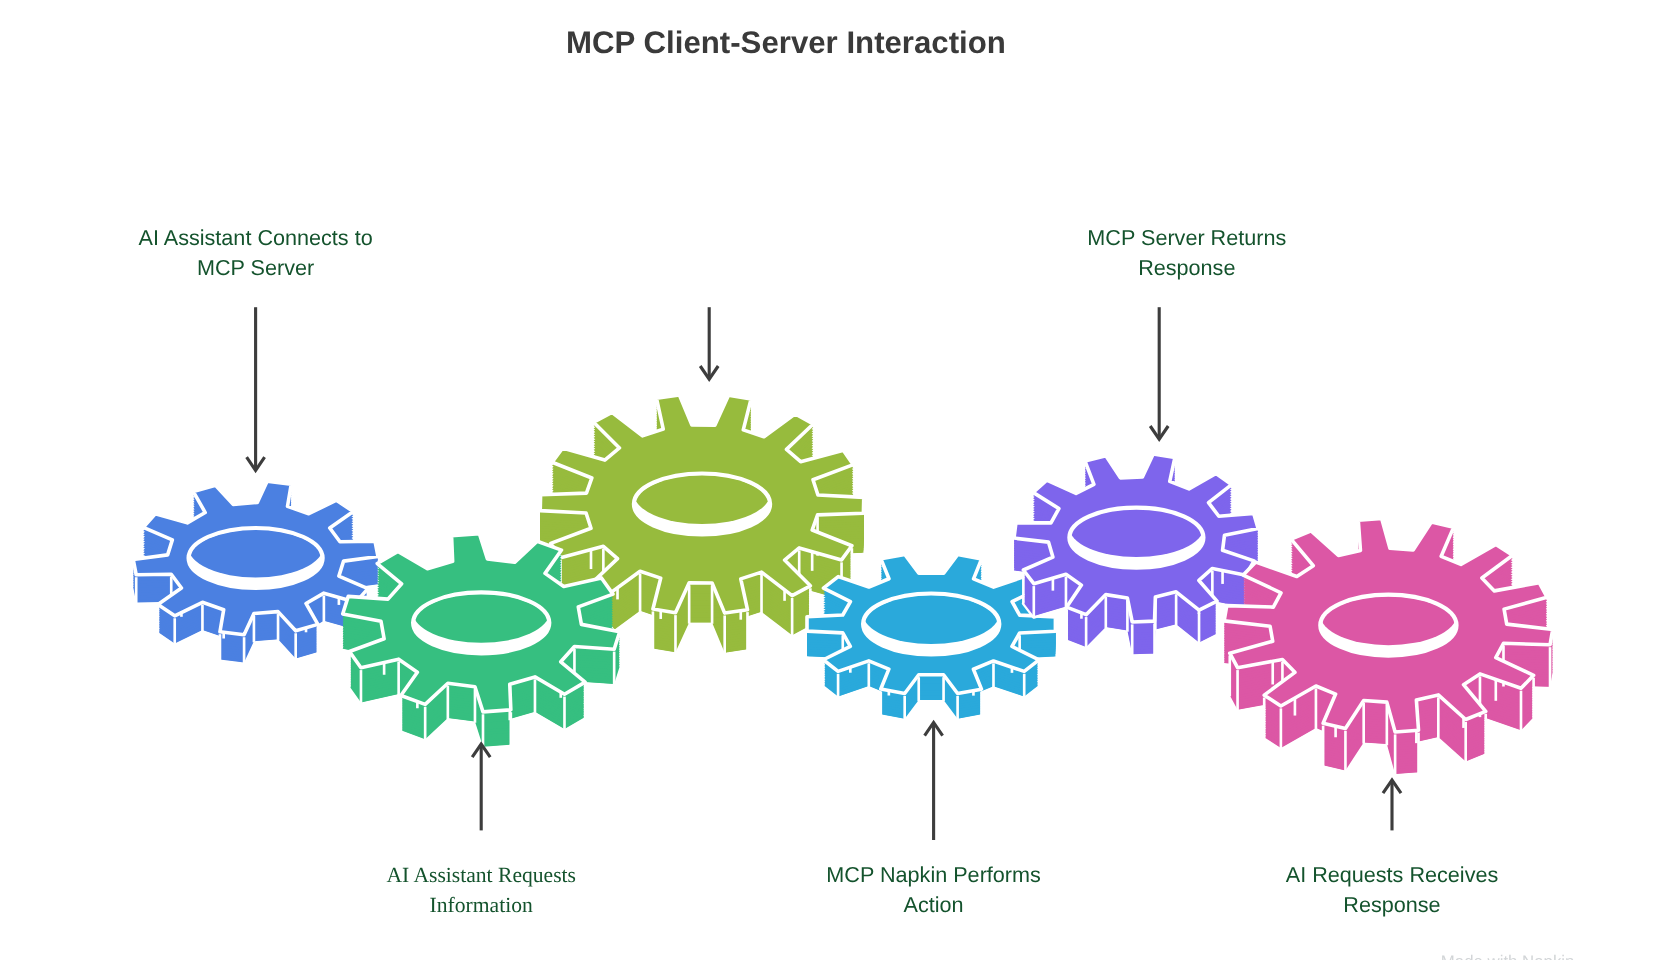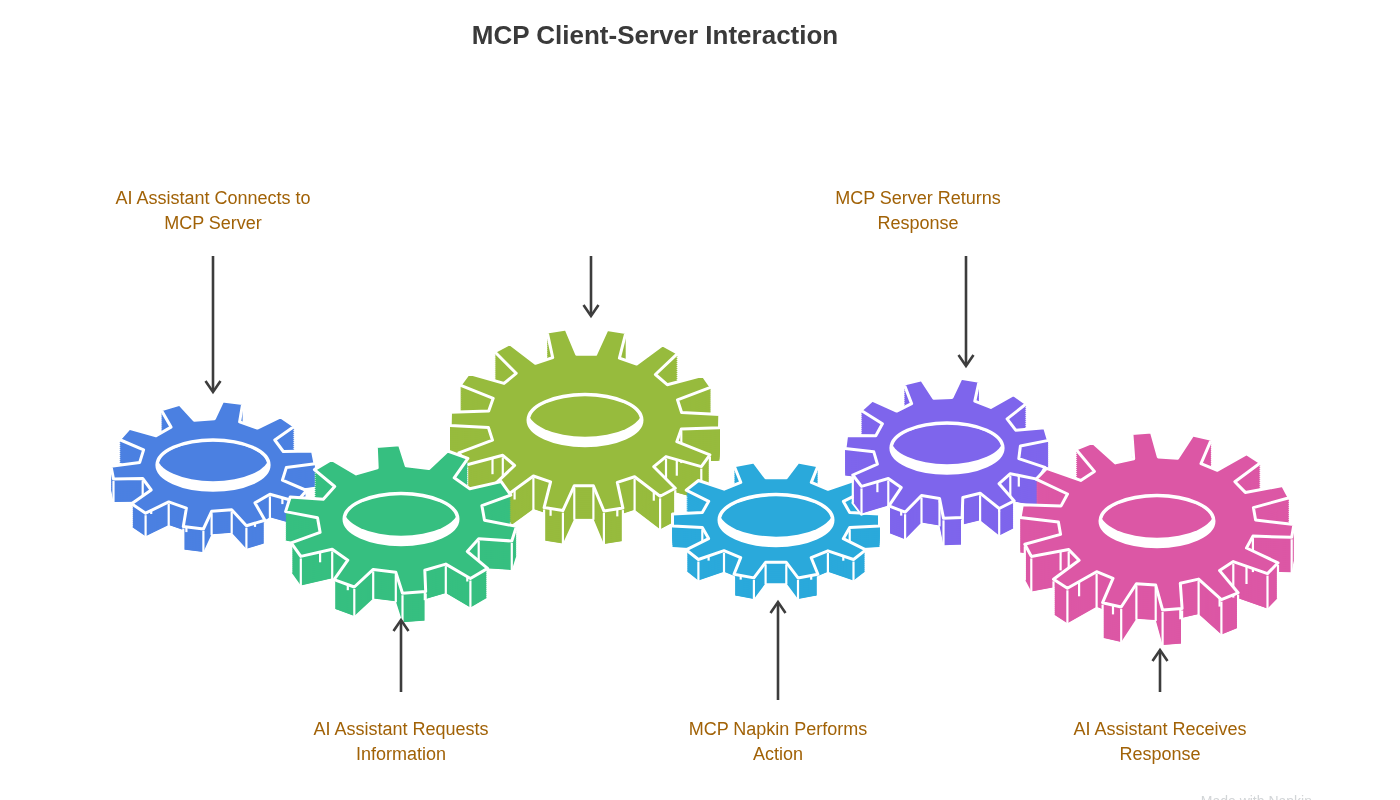--- a/index.html
+++ b/index.html
@@ -21,26 +21,26 @@
   }
   #canvas{position:absolute;left:0;top:0;}
   .step-label{
     position:absolute;
     transform:translateX(-50%);
     text-align:center;
     white-space:pre-line;
     font-size:18px;
     line-height:25px;
     font-weight:500;
-    color:#a16207;
+    color:#14532d;
   }
   .pos-t1{left:213px;top:186px;}
   .pos-t2{left:591px;top:186px;}
-  .pos-t3{left:918px;top:186px;}
-  .pos-b1{left:401px;top:717px;}
+  .pos-t3{left:989px;top:186px;}
+  .pos-b1{left:401px;top:717px;font-family:Liberation Serif, serif;}
   .pos-b2{left:778px;top:717px;}
   .pos-b3{left:1160px;top:717px;}
   .watermark{
     position:absolute;
     right:88px;
     bottom:-9px;
     font-size:14px;
     color:#c3c7ca;
     opacity:0.75;
     white-space:nowrap;
@@ -353,18 +353,18 @@
     </svg>
 
   <div class="step-label pos-t1">AI Assistant Connects to
 MCP Server</div>
   <div class="step-label pos-t3">MCP Server Returns
 Response</div>
   <div class="step-label pos-b1">AI Assistant Requests
 Information</div>
   <div class="step-label pos-b2">MCP Napkin Performs
 Action</div>
-  <div class="step-label pos-b3">AI Assistant Receives
+  <div class="step-label pos-b3">AI Requests Receives
 Response</div>
 
   <div class="watermark">Made with Napkin</div>
 
 </div>
 
 </body></html>

